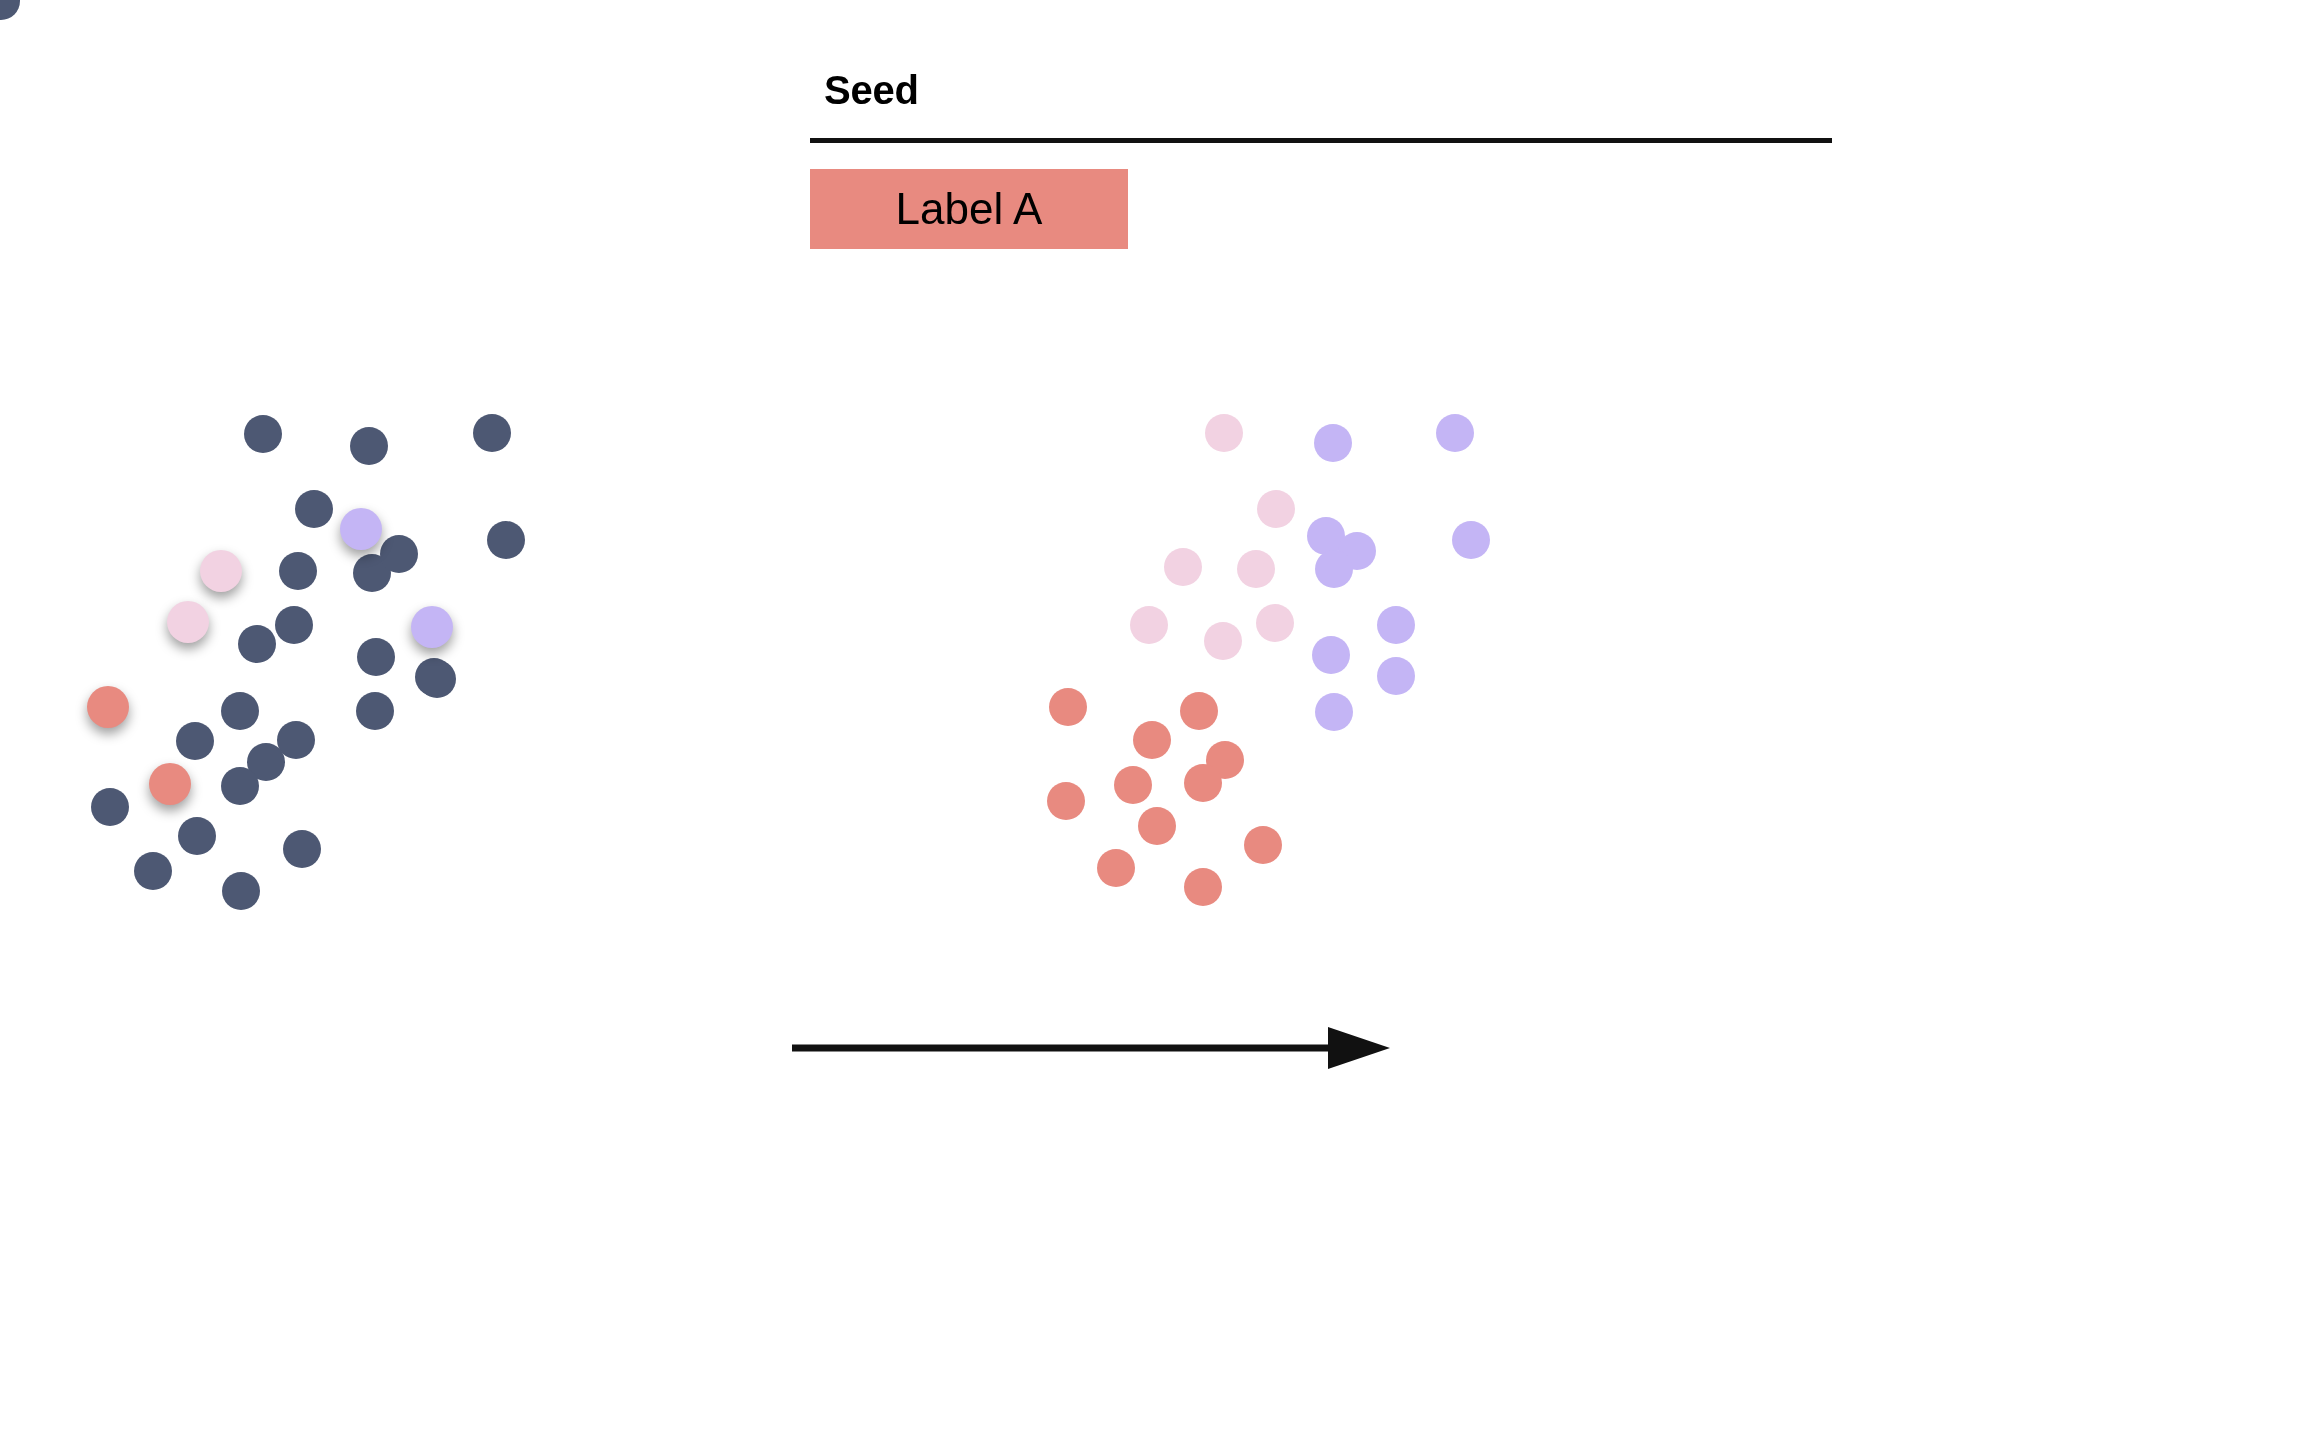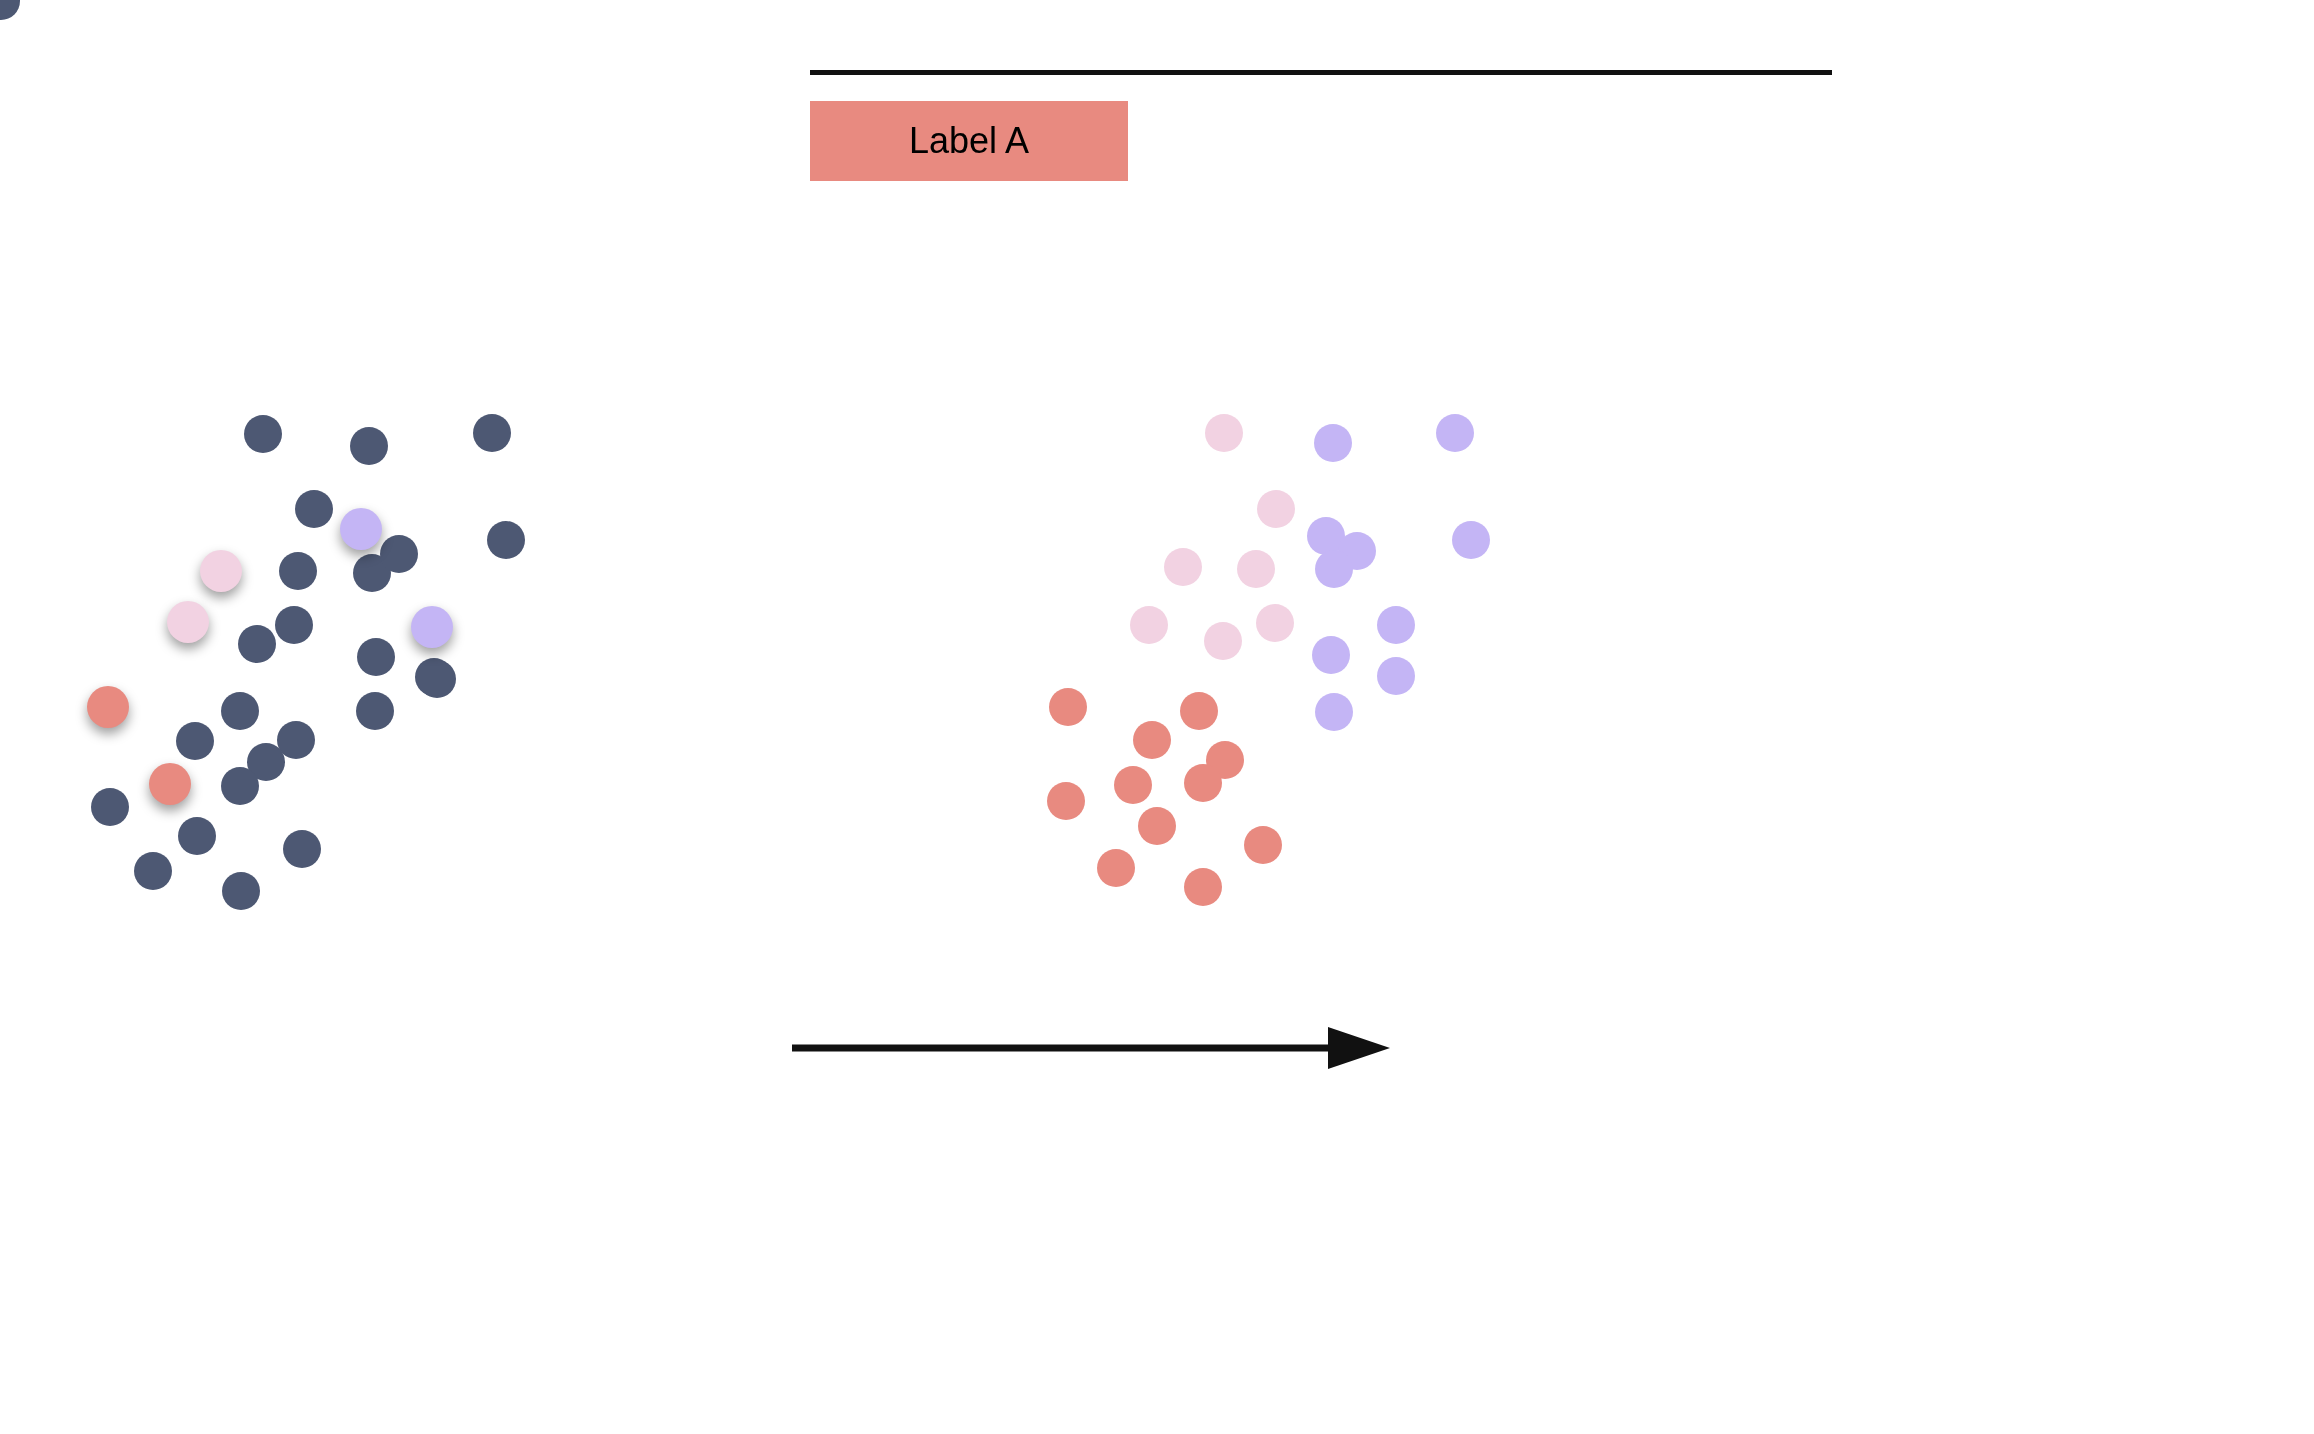--- a/index.html
+++ b/index.html
@@ -44,21 +44,21 @@
   }
   #legend-swatches {
     display: flex;
     gap: 28px;
   }
   .swatch {
     height: 80px;
     display: flex;
     align-items: center;
     justify-content: center;
-    font-size: 36px;
+    font-size: 44px;
     color: #000000;
     user-select: none;
   }
   .swatch-a { width: 318px; }
   .swatch-b { width: 330px; }
   .swatch-c { width: 312px; }
 
   
   .plot {
     position: absolute;
@@ -111,20 +111,21 @@
     stroke-dasharray: 34 14 5 14;
     stroke-linecap: butt;
   }
 </style>
 </head>
 <body>
 
 <div id="stage">
 
   <div id="legend">
+    <div id="legend-title">Seed</div>
     <div id="legend-rule"></div>
     <div id="legend-swatches">
       <div class="swatch swatch-a" style="background-color: rgb(232, 138, 128);">Label A</div>
     </div>
   </div>
 
   <div id="plot-left" class="plot">
       <div class="dot dot-unlabeled" style="left: 263px; top: 434px; background-color: rgb(77, 88, 115);"></div>
       <div class="dot dot-unlabeled" style="left: 369px; top: 446px; background-color: rgb(77, 88, 115);"></div>
       <div class="dot dot-unlabeled" style="left: 492px; top: 433px; background-color: rgb(77, 88, 115);"></div>

